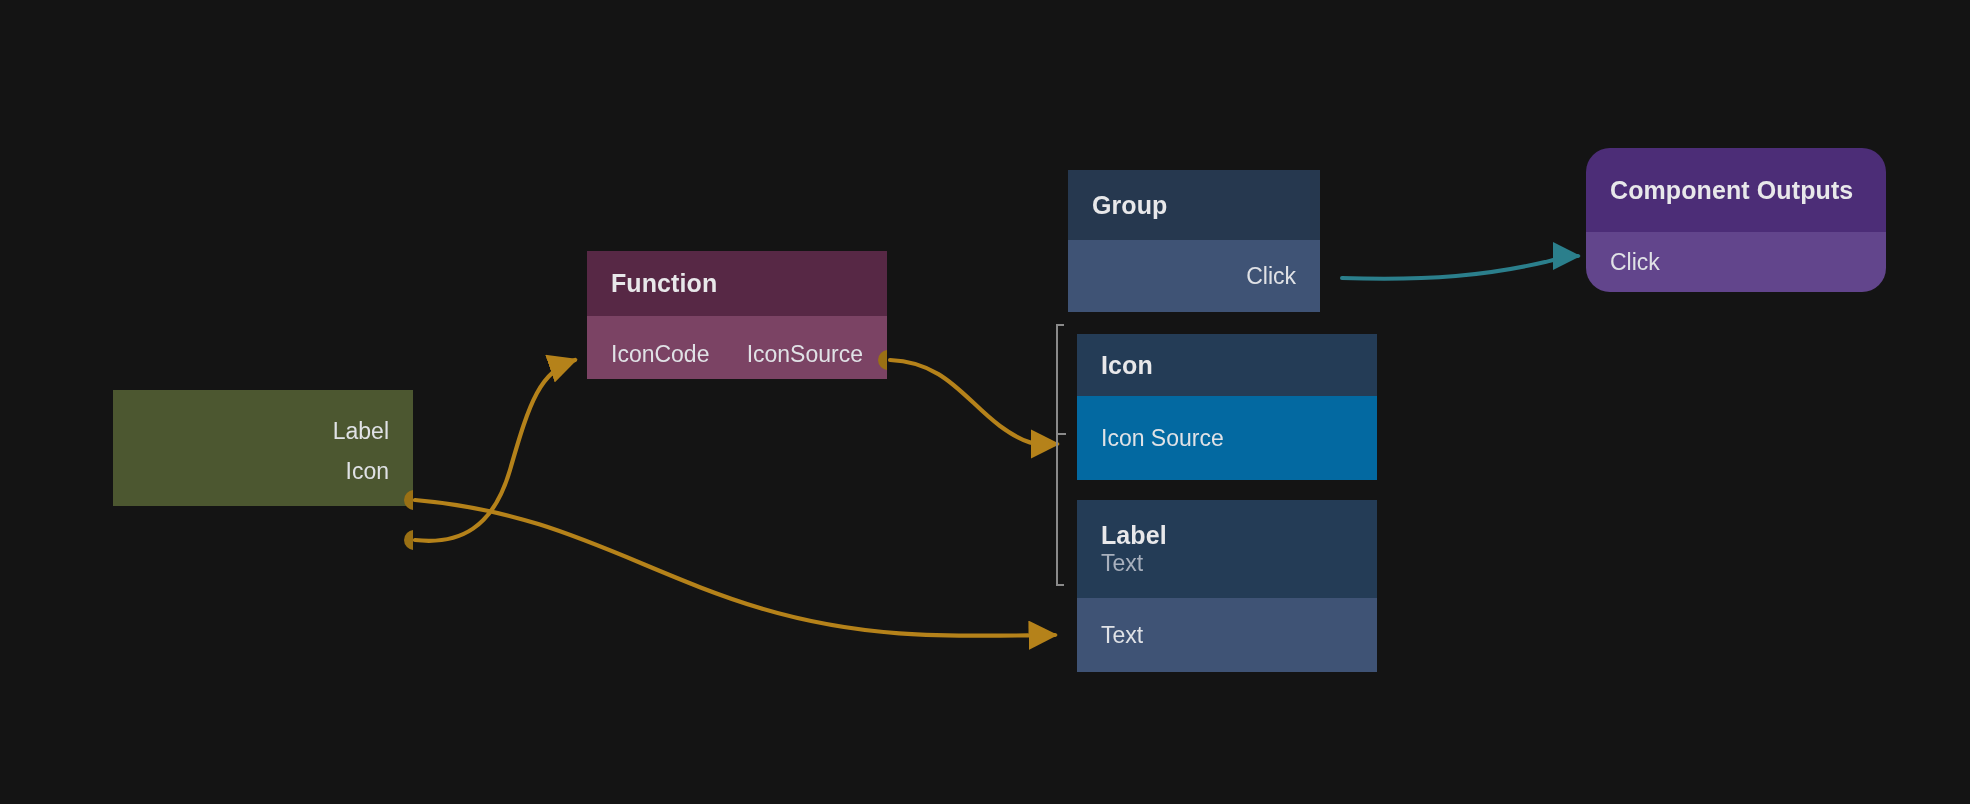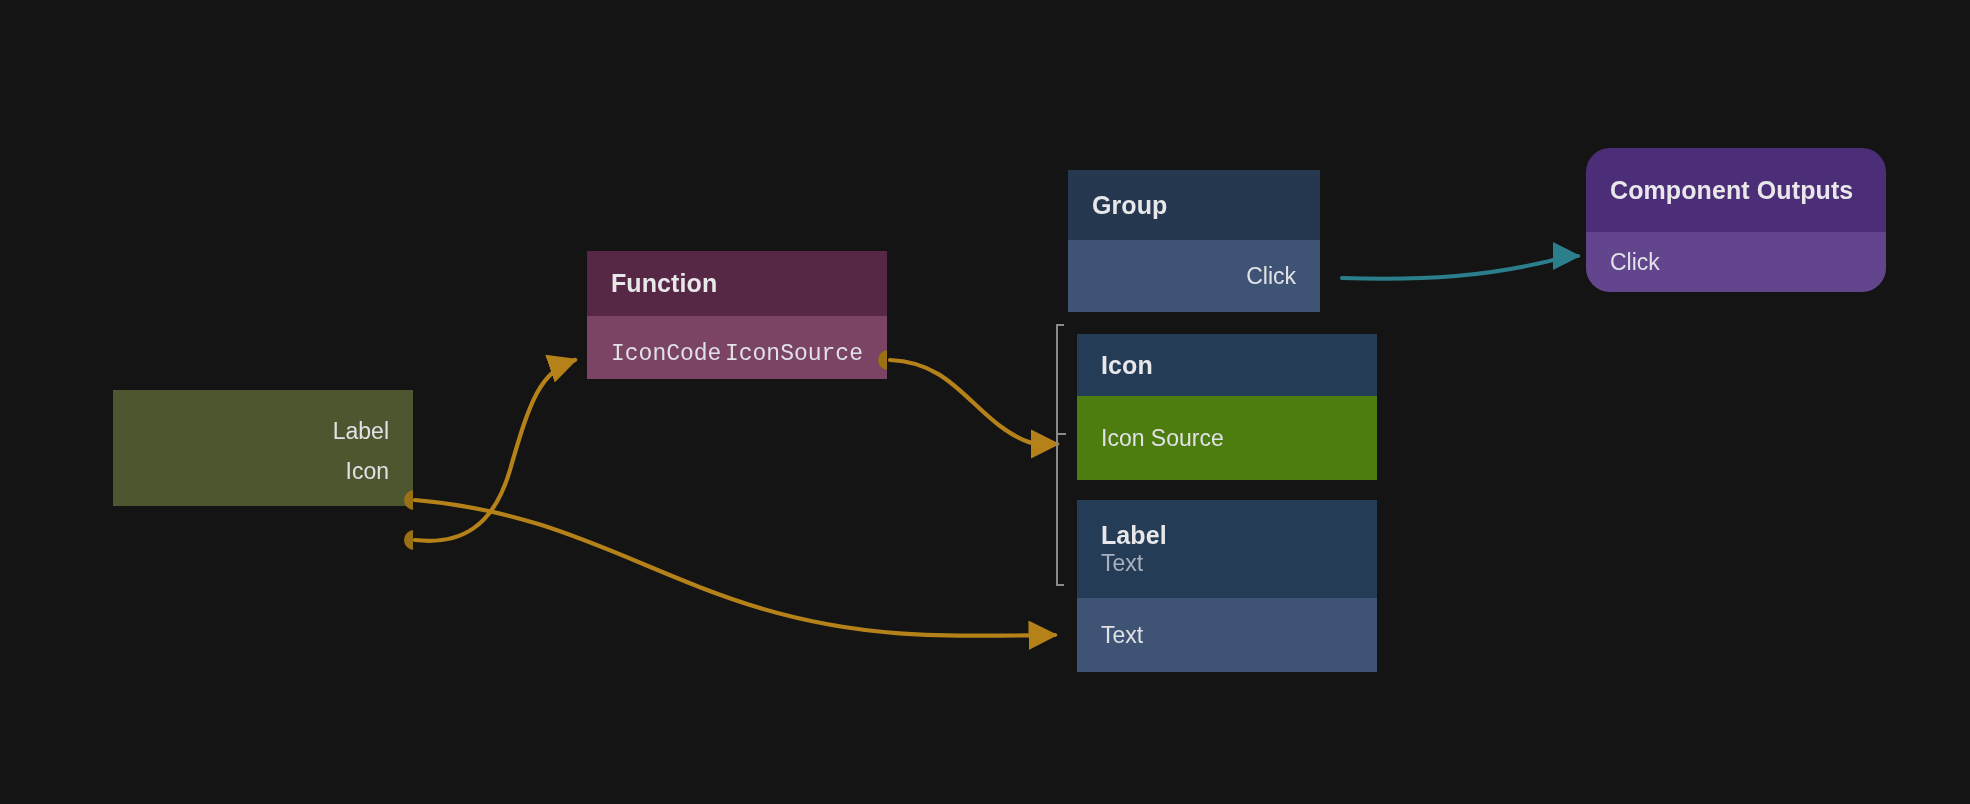--- a/index.html
+++ b/index.html
@@ -75,37 +75,37 @@
   .port-label.in  { margin-right: auto; }
 
   
   #node-object            { left: 113px; top: 390px; width: 300px; height: 188px; }
   #node-object .node-header { background: #36441a; height: 72px; }
   #node-object .node-body   { background: #4c5730; height: 116px; padding-top: 6px; }
 
   
   #node-function            { left: 587px; top: 251px; width: 300px; height: 128px; }
   #node-function .node-header { background: #572845; height: 65px; }
-  #node-function .node-body   { background: #7b4364; height: 76px; font-family: Liberation Mono, monospace; }
+  #node-function .node-body   { background: #7b4364; height: 76px; }
   #node-function .node-body .port-row { justify-content: space-between; }
 
   
   #node-group            { left: 1068px; top: 170px; width: 252px; height: 142px; }
   #node-group .node-header { background: #26384f; height: 70px; }
   #node-group .node-body   { background: #3f5375; height: 72px; }
 
   
   #node-component-outputs            { left: 1586px; top: 148px; width: 300px; height: 144px; border-radius: 24px; }
   #node-component-outputs .node-header { background: #4c2d77; height: 84px; }
   #node-component-outputs .node-body   { background: #62458c; height: 60px; }
 
   
   #node-icon            { left: 1077px; top: 334px; width: 300px; height: 146px; }
   #node-icon .node-header { background: #243c56; height: 62px; }
-  #node-icon .node-body   { background: #4d7c0f; height: 84px; }
+  #node-icon .node-body   { background: #0369a1; height: 84px; }
 
   
   #node-label            { left: 1077px; top: 500px; width: 300px; height: 172px; }
   #node-label .node-header { background: #243c56; height: 98px; }
   #node-label .node-body   { background: #3f5375; height: 74px; }
 
   
   #group-bracket {
     position: absolute;
     left: 1054px;

